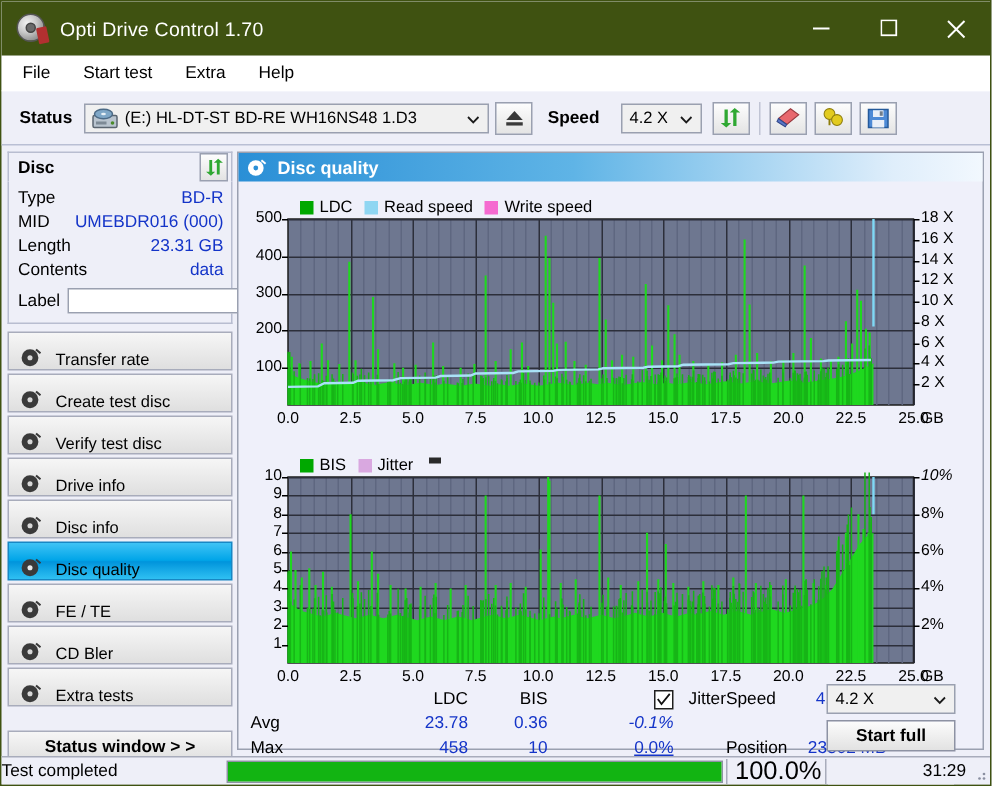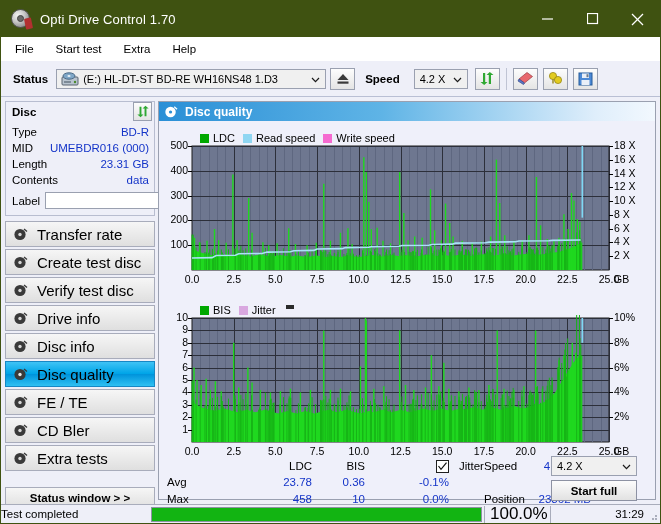--- a/index.html
+++ b/index.html
@@ -71,21 +71,21 @@
   .drow .k{color:#000;}
   .drow .v{color:#1434c8;}
   .label-row{display:flex;align-items:center;margin-top:3px;}
   .label-row .k{font-size:11.5px;margin-right:5px;}
   .label-input{flex:1;height:17px;background:#fff;border:1px solid #9aa0b0;box-sizing:border-box;}
   .disc-btn{width:19px;height:19px;border:1px solid #9aa0b0;background:linear-gradient(#fdfdfd,#e3e3e3);margin-left:3px;display:flex;align-items:center;justify-content:center;box-sizing:border-box;}
   .navlist{margin-top:5px;}
   .navbtn{
     height:26px;margin-bottom:2px;border:1px solid #a8acbb;
     background:linear-gradient(#f6f6f6,#dfdfdf);
-    display:flex;align-items:center;padding-left:7px;box-sizing:border-box;font-size:15px;color:#000;
+    display:flex;align-items:flex-end;padding-left:7px;box-sizing:border-box;font-size:11px;color:#000;
   }
   .navbtn.sel{
     background:linear-gradient(#3fc3f5,#00a5e8 48%,#0094dc 52%,#2fc0f2);
     border:1px solid #1787c4;color:#000;
   }
   .navbtn .nlabel{margin-left:9px;}
   .navspacer{height:14px;}
   .statuswin{
     height:22px;border:1px solid #a8acbb;background:linear-gradient(#f6f6f6,#dfdfdf);
     display:flex;align-items:center;justify-content:center;font-size:11.5px;font-weight:bold;box-sizing:border-box;
@@ -1120,21 +1120,21 @@
                 <line x1="423.31" y1="27.80" x2="423.31" y2="3.00" stroke="#7fd8f5" stroke-width="1.6"></line>
               </svg>
             </div>
           <div id="stats-host" class="stats" style="position: absolute; left: 0px; top: 340px; width: 496px; height: 90px;">
               <div class="st lab" style="left: auto; top: -1px; right: 343px;">LDC</div>
               <div class="st lab" style="left: auto; top: -1px; right: 290px;">BIS</div>
               <div class="st lab" style="left: 300px; top: -1px;">Jitter</div>
               <div class="st lab" style="left: 8px; top: 15px;">Avg</div>
               <div class="st val" style="left: auto; top: 15px; right: 343px;">23.78</div>
               <div class="st val" style="left: auto; top: 15px; right: 290px;">0.36</div>
-              <div class="st val" style="left: auto; top: 15px; right: 206px;">-0.1%</div>
+              <div class="st val" style="left: auto; top: 15px; right: 206px; font-style: italic;">-0.1%</div>
               <div class="st lab" style="left: 8px; top: 32px;">Max</div>
               <div class="st val" style="left: auto; top: 32px; right: 343px;">458</div>
               <div class="st val" style="left: auto; top: 32px; right: 290px;">10</div>
               <div class="st val" style="left: auto; top: 32px; right: 206px; text-decoration: underline;">0.0%</div>
               <div class="st lab" style="left: 8px; top: 49px;">Total</div>
               <div class="st val" style="left: auto; top: 49px; right: 343px;">9081018</div>
               <div class="st val" style="left: auto; top: 49px; right: 290px;">136498</div>
               <div class="st lab" style="left: 325px; top: -1px;">Speed</div>
               <div class="st val" style="left: auto; top: -1px; right: 78px;">4.23 X</div>
               <div class="st lab" style="left: 325px; top: 32px;">Position</div>
@@ -1260,21 +1260,21 @@
             </div>
             <div style="position: absolute; left: 29px; top: 197px; width: 4px; height: 1px; background: rgb(0, 0, 0);"></div>
             <div class="axlabel" style="left: 455px; top: 289.2px;">2%</div>
             <div style="position: absolute; left: 450px; top: 296.2px; width: 4px; height: 1px; background: rgb(0, 0, 0);"></div>
             <div class="axlabel" style="left: 455px; top: 264.4px;">4%</div>
             <div style="position: absolute; left: 450px; top: 271.4px; width: 4px; height: 1px; background: rgb(0, 0, 0);"></div>
             <div class="axlabel" style="left: 455px; top: 239.6px;">6%</div>
             <div style="position: absolute; left: 450px; top: 246.6px; width: 4px; height: 1px; background: rgb(0, 0, 0);"></div>
             <div class="axlabel" style="left: 455px; top: 214.8px;">8%</div>
             <div style="position: absolute; left: 450px; top: 221.8px; width: 4px; height: 1px; background: rgb(0, 0, 0);"></div>
-            <div class="axlabel" style="left: 455px; top: 190px;">10%</div>
+            <div class="axlabel" style="left: 455px; top: 190px; font-style: italic;">10%</div>
             <div style="position: absolute; left: 450px; top: 197px; width: 4px; height: 1px; background: rgb(0, 0, 0);"></div>
             <div class="axlabel" style="left: 21px; top: 324px; width: 24px; text-align: center;">0.0</div>
             <div class="axlabel" style="left: 62.7px; top: 324px; width: 24px; text-align: center;">2.5</div>
             <div class="axlabel" style="left: 104.4px; top: 324px; width: 24px; text-align: center;">5.0</div>
             <div class="axlabel" style="left: 146.1px; top: 324px; width: 24px; text-align: center;">7.5</div>
             <div class="axlabel" style="left: 187.8px; top: 324px; width: 24px; text-align: center;">10.0</div>
             <div class="axlabel" style="left: 229.5px; top: 324px; width: 24px; text-align: center;">12.5</div>
             <div class="axlabel" style="left: 271.2px; top: 324px; width: 24px; text-align: center;">15.0</div>
             <div class="axlabel" style="left: 312.9px; top: 324px; width: 24px; text-align: center;">17.5</div>
             <div class="axlabel" style="left: 354.6px; top: 324px; width: 24px; text-align: center;">20.0</div>

